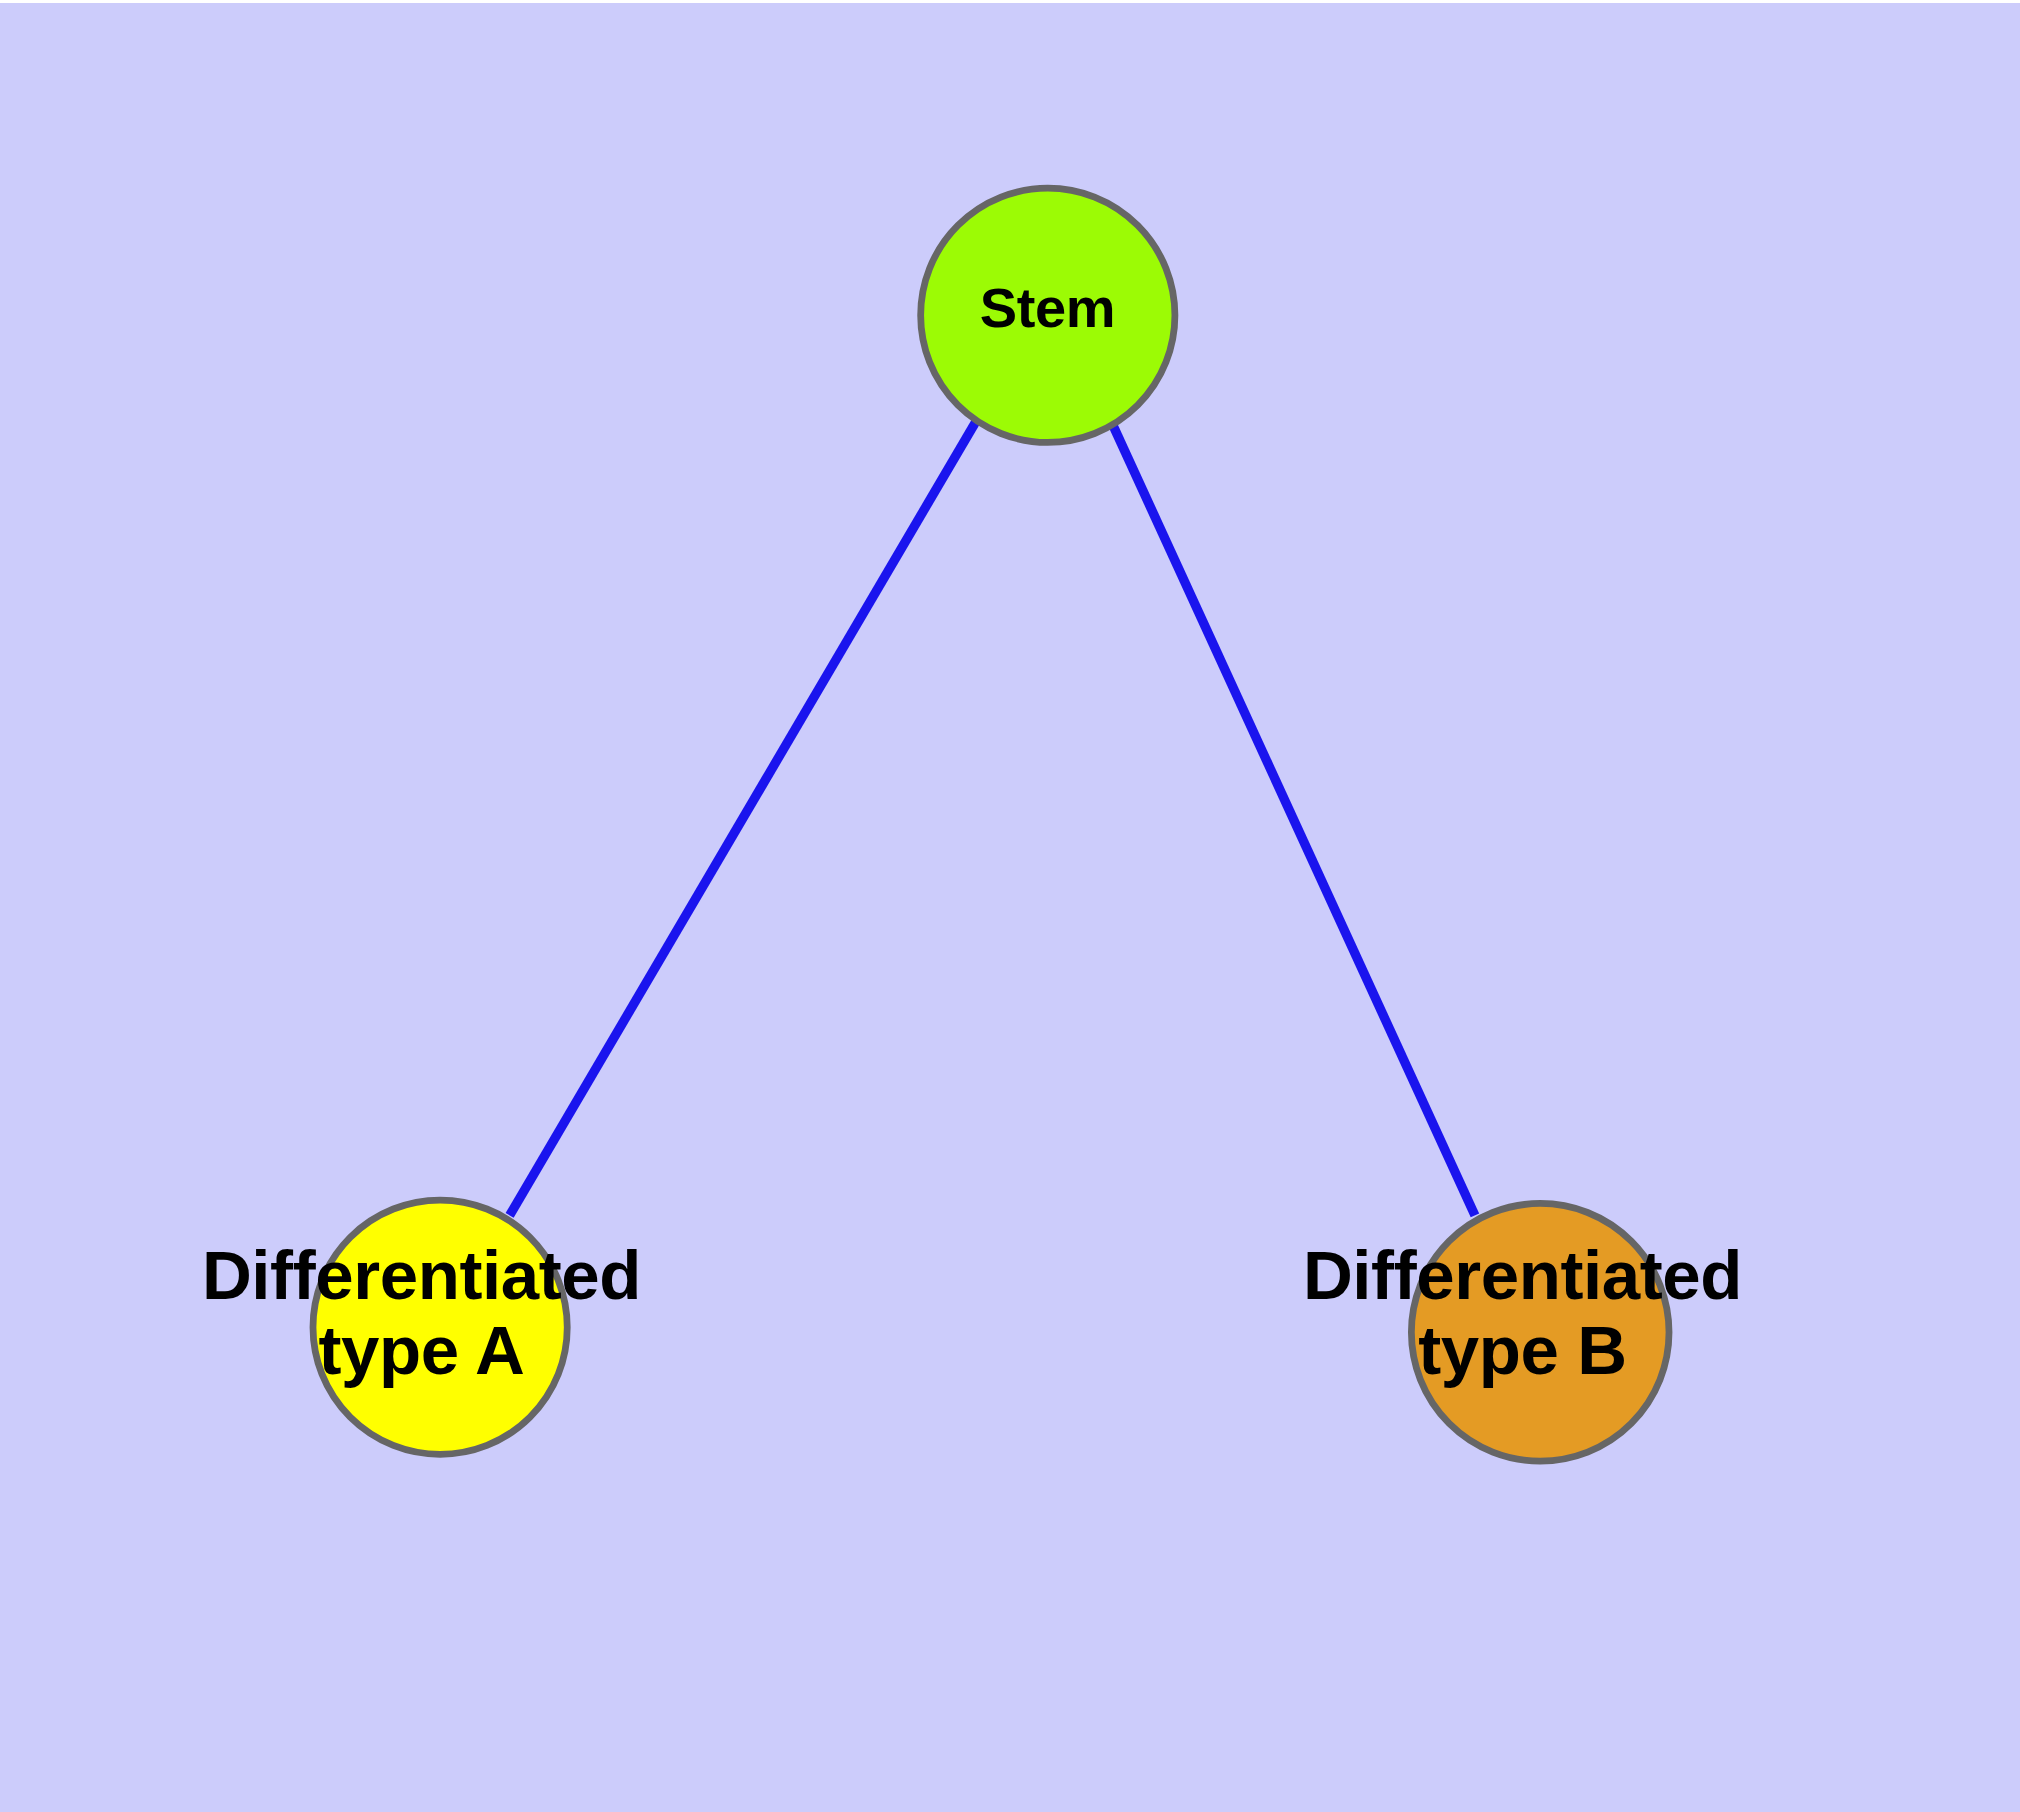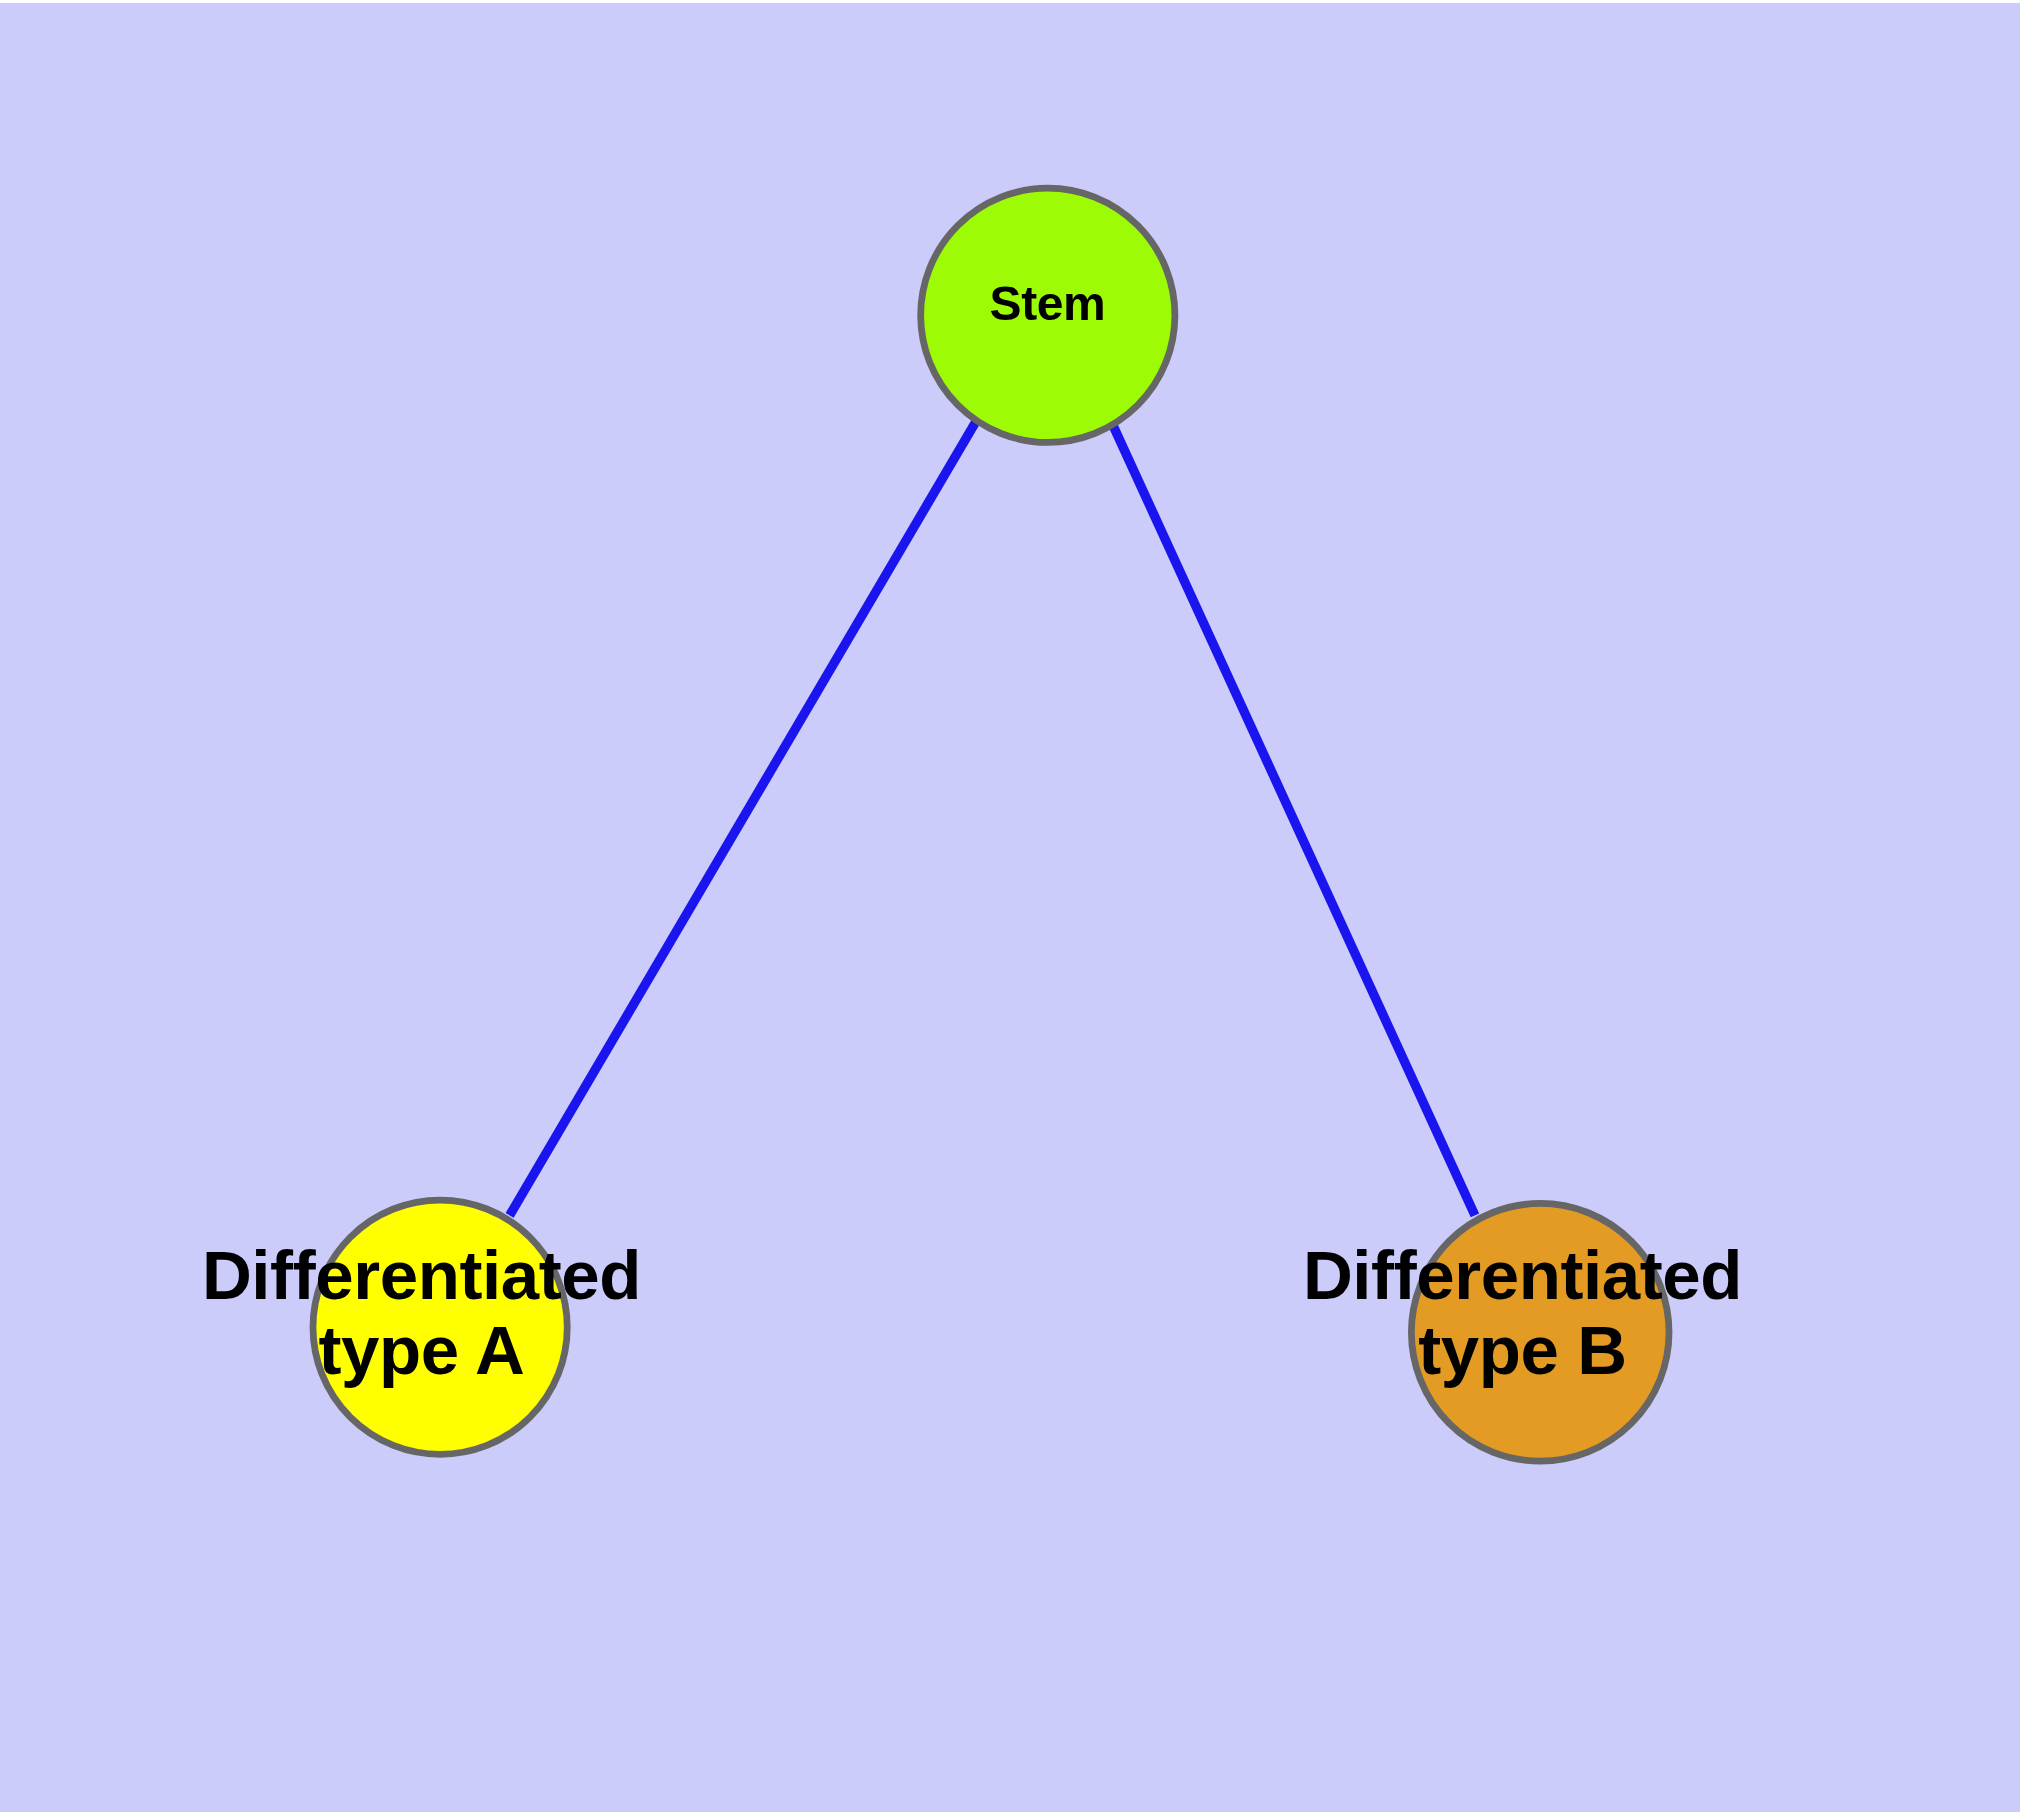--- a/index.html
+++ b/index.html
@@ -74,21 +74,21 @@
       <line id="edge-stem-diff-b" x1="1313" y1="502" x2="1740" y2="1434" stroke="#1a14ee" stroke-width="11" stroke-linecap="butt"></line>
     </g>
 
     <g>
       <circle id="node-stem" cx="1236" cy="372" r="150" fill="#9cfb05" stroke="#666666" stroke-width="8"></circle>
       <circle id="node-diff-a" cx="519" cy="1566" r="150" fill="#ffff00" stroke="#666666" stroke-width="8"></circle>
       <circle id="node-diff-b" cx="1817" cy="1572" r="152" fill="#e49b24" stroke="#666666" stroke-width="8"></circle>
     </g>
   </svg>
 
-  <div class="node-label" id="label-stem" style="font-size: 48px;">Stem</div>
+  <div class="node-label" id="label-stem" style="font-size: 56px;">Stem</div>
 
   <div class="node-label" id="label-diff-a" style="font-size: 69px;">Differentiated
 type A</div>
 
   <div class="node-label" id="label-diff-b" style="font-size: 69px;">Differentiated
 type B</div>
 
 </div>
 
 

